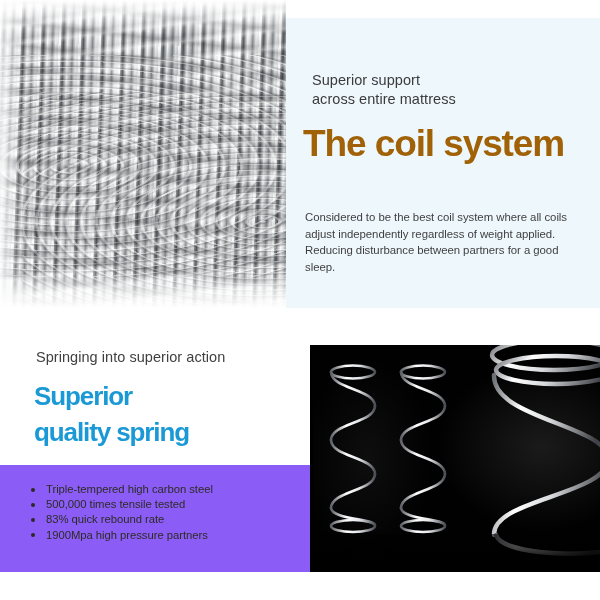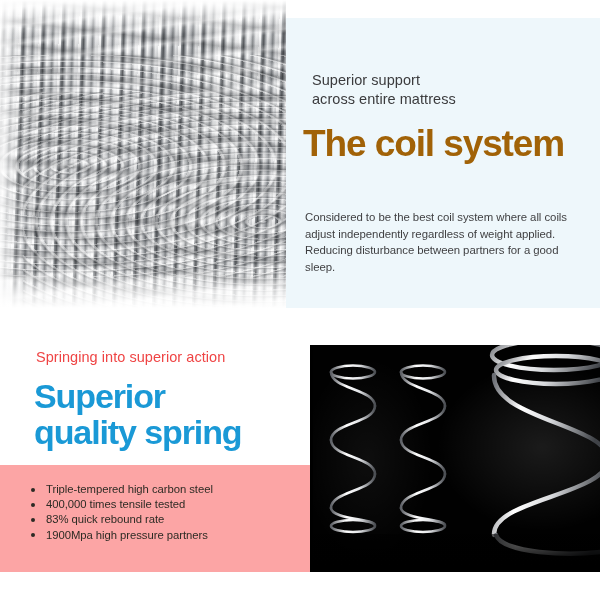--- a/index.html
+++ b/index.html
@@ -183,45 +183,45 @@
   }
 
   
   .bl-subtitle {
     position: absolute;
     left: 36px;
     top: 348px;
     width: 260px;
     font-size: 14.5px;
     line-height: 19px;
-    color: #ef4444;
+    color: #404040;
     font-weight: 400;
     letter-spacing: 0.05px;
   }
   .bl-headline {
     position: absolute;
     left: 34px;
     top: 378px;
     width: 270px;
-    font-size: 34px;
+    font-size: 26px;
     line-height: 36px;
     font-weight: 700;
     color: #1a99d6;
     letter-spacing: -1.1px;
     white-space: pre-line;
   }
 
   
   .panel-cream {
     position: absolute;
     left: 0;
     top: 465px;
     width: 310px;
     height: 107px;
-    background: #fca5a5;
+    background: #8b5cf6;
     padding-left: 48px;
   }
   .cream-list {
     position: absolute;
     left: 30px;
     top: 17px;
     margin: 0;
     padding: 0;
     list-style: none;
   }
@@ -314,21 +314,21 @@
     <div class="tr-body">Considered to be the best coil system where all coils adjust independently regardless of weight applied. Reducing disturbance between partners for a good sleep.</div>
   </div>
 
   <div class="bl-subtitle">Springing into superior action</div>
   <div class="bl-headline">Superior
 quality spring</div>
 
   <div class="panel-cream">
     <ul class="cream-list" id="features-list">
         <li><span class="bullet-dot"></span><span>Triple-tempered high carbon steel</span></li>
-        <li><span class="bullet-dot"></span><span>400,000 times tensile tested</span></li>
+        <li><span class="bullet-dot"></span><span>500,000 times tensile tested</span></li>
         <li><span class="bullet-dot"></span><span>83% quick rebound rate</span></li>
         <li><span class="bullet-dot"></span><span>1900Mpa high pressure partners</span></li>
       </ul>
   </div>
 
   <div class="photo-bottom-right">
     <div class="pbr-glow"></div>
 
     <svg class="spring-small s1" viewBox="0 0 58 180">
       <defs>

